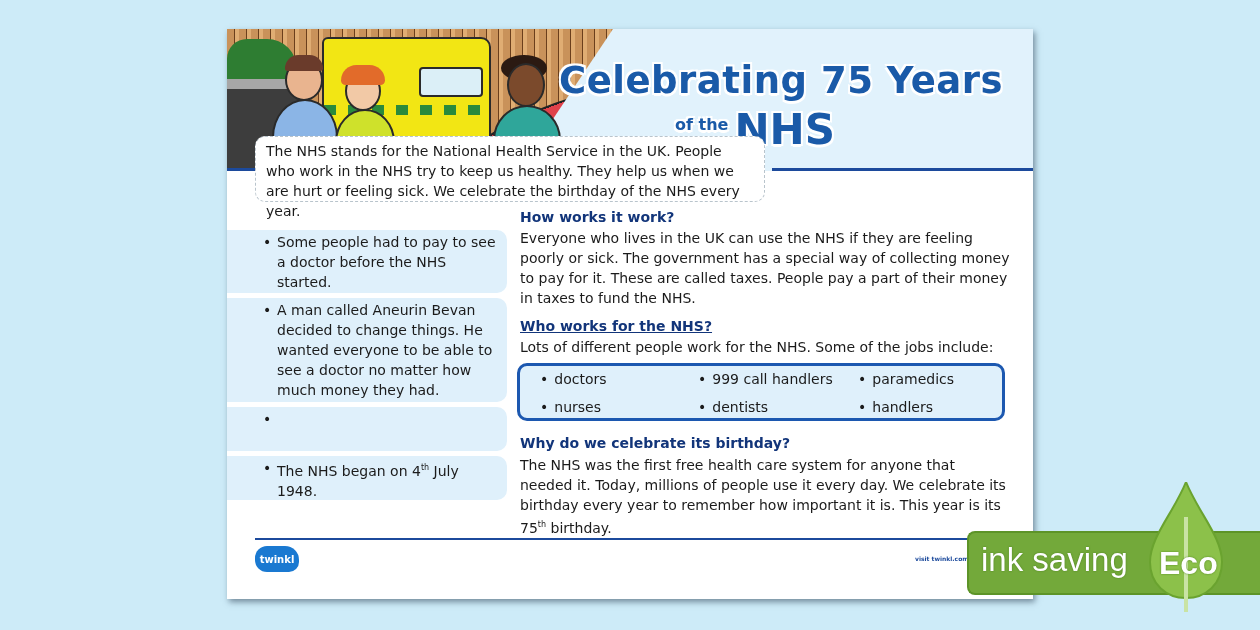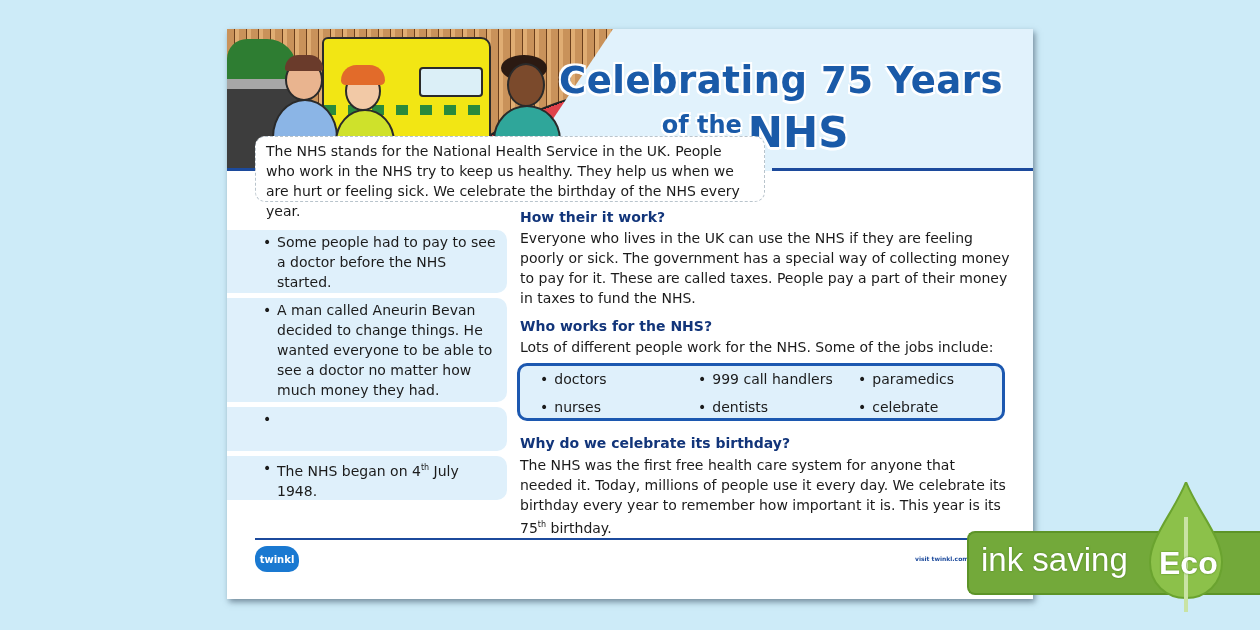--- a/index.html
+++ b/index.html
@@ -67,21 +67,21 @@
     .p3-body { left: 266px; top: 76px; width: 64px; height: 66px; background: #2fa69a; border: 2px solid #2a2a2a; }
 
     .title-wrap {
       position: absolute; right: 30px; top: 30px; text-align: center;
       font-family: "DejaVu Sans", sans-serif; font-weight: bold;
       color: #1a5aa8;
       text-shadow: -2px -2px 0 #fff, 2px -2px 0 #fff, -2px 2px 0 #fff, 2px 2px 0 #fff, 0 3px 0 #fff;
     }
     .title-line1 { font-size: 37px; letter-spacing: 0.5px; line-height: 44px; }
     .title-line2 { line-height: 44px; margin-right: 52px; }
-    .title-of { font-size: 24px; vertical-align: 14px; margin-right: 6px; margin-top: 12px; }
+    .title-of { font-size: 16px; vertical-align: 14px; margin-right: 6px; margin-top: 12px; }
     .title-nhs { font-size: 42px; }
     .header-rule {
       position: absolute; left: 545px; top: 139px; width: 261px; height: 3px; background: #1c4a9c;
     }
     .left-rule {
       position: absolute; left: 0; top: 139px; width: 30px; height: 3px; background: #1c4a9c;
     }
 
     .intro {
       position: absolute; left: 28px; top: 107px; width: 510px; height: 66px;
@@ -187,33 +187,33 @@
     <span>A man called Aneurin Bevan decided to change things. He wanted everyone to be able to see a doctor no matter how much money they had.</span>
   </div>
   <div class="fact" style="top:378px; height:44px;">
     <span class="bullet">•</span>
   </div>
   <div class="fact" style="top:427px; height:44px;">
     <span class="bullet">•</span>
     <span>The NHS began on 4</span><sup style="font-size:8px;">th</sup><span> July 1948.</span>
   </div>
 
-  <div class="h2" style="left:293px; top:180px;">How their it work?</div>
+  <div class="h2" style="left:293px; top:180px;">How works it work?</div>
   <div class="body-text" style="left:293px; top:199px; width:490px;">Everyone who lives in the UK can use the NHS if they are feeling poorly or sick. The government has a special way of collecting money to pay for it. These are called taxes. People pay a part of their money in taxes to fund the NHS.</div>
 
-  <div class="h2" style="left:293px; top:289px;">Who works for the NHS?</div>
+  <div class="h2" style="left:293px; top:289px;text-decoration:underline;">Who works for the NHS?</div>
   <div class="body-text" style="left:293px; top:308px; width:490px;">Lots of different people work for the NHS. Some of the jobs include:</div>
 
   <div class="jobs">
     <div class="job" style="left:20px; top:5px;"><span class="dot">•</span><span>doctors</span></div>
     <div class="job" style="left:178px; top:5px;"><span class="dot">•</span><span>999 call handlers</span></div>
     <div class="job" style="left:338px; top:5px;"><span class="dot">•</span><span>paramedics</span></div>
     <div class="job" style="left:20px; top:33px;"><span class="dot">•</span><span>nurses</span></div>
     <div class="job" style="left:178px; top:33px;"><span class="dot">•</span><span>dentists</span></div>
-    <div class="job" style="left:338px; top:33px;"><span class="dot">•</span><span>celebrate</span></div>
+    <div class="job" style="left:338px; top:33px;"><span class="dot">•</span><span>handlers</span></div>
   </div>
 
   <div class="h2" style="left:293px; top:406px;">Why do we celebrate its birthday?</div>
   <div class="body-text" style="left:293px; top:426px; width:490px;">
     <span>The NHS was the first free health care system for anyone that needed it. Today, millions of people use it every day. We celebrate its birthday every year to remember how important it is. This year is its 75</span><sup style="font-size:8px;">th</sup><span> birthday.</span>
   </div>
 
   <div class="footer-rule"></div>
   <div class="twinkl">twinkl</div>
   <div class="visit">visit twinkl.com</div>

